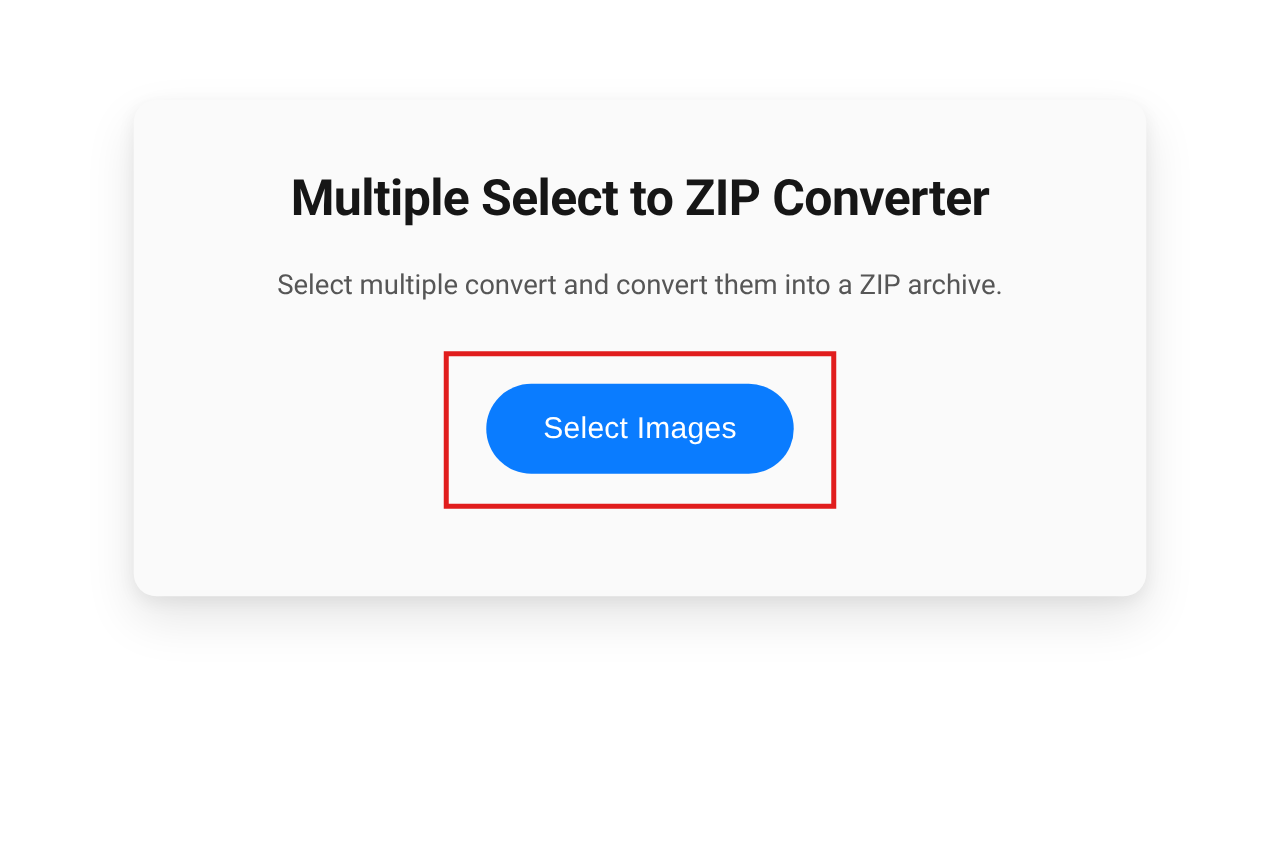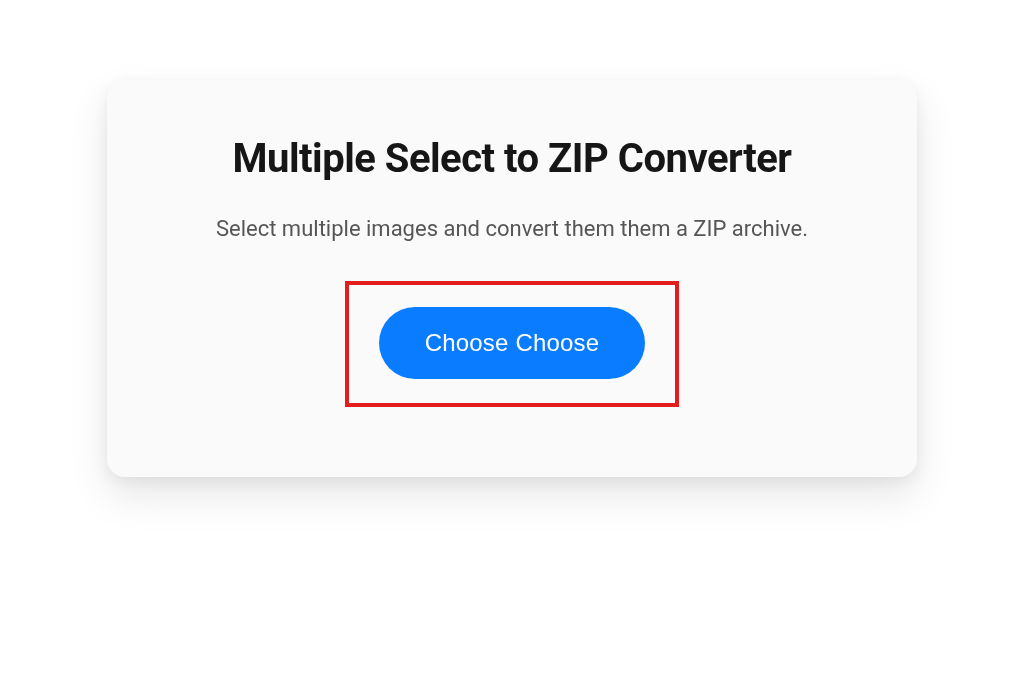--- a/index.html
+++ b/index.html
@@ -52,17 +52,17 @@
       font-weight: 400;
       cursor: pointer;
       letter-spacing: 0.2px;
     }
   </style>
 </head>
 <body>
 
 <div class="card">
   <h1 class="title">Multiple Select to ZIP Converter</h1>
-  <p class="subtitle">Select multiple images and convert them them a ZIP archive.</p>
+  <p class="subtitle">Select multiple convert and convert them into a ZIP archive.</p>
   <div class="highlight-box">
-    <button class="choose-btn">Choose Choose</button>
+    <button class="choose-btn">Select Images</button>
   </div>
 </div>
 
 </body></html>

